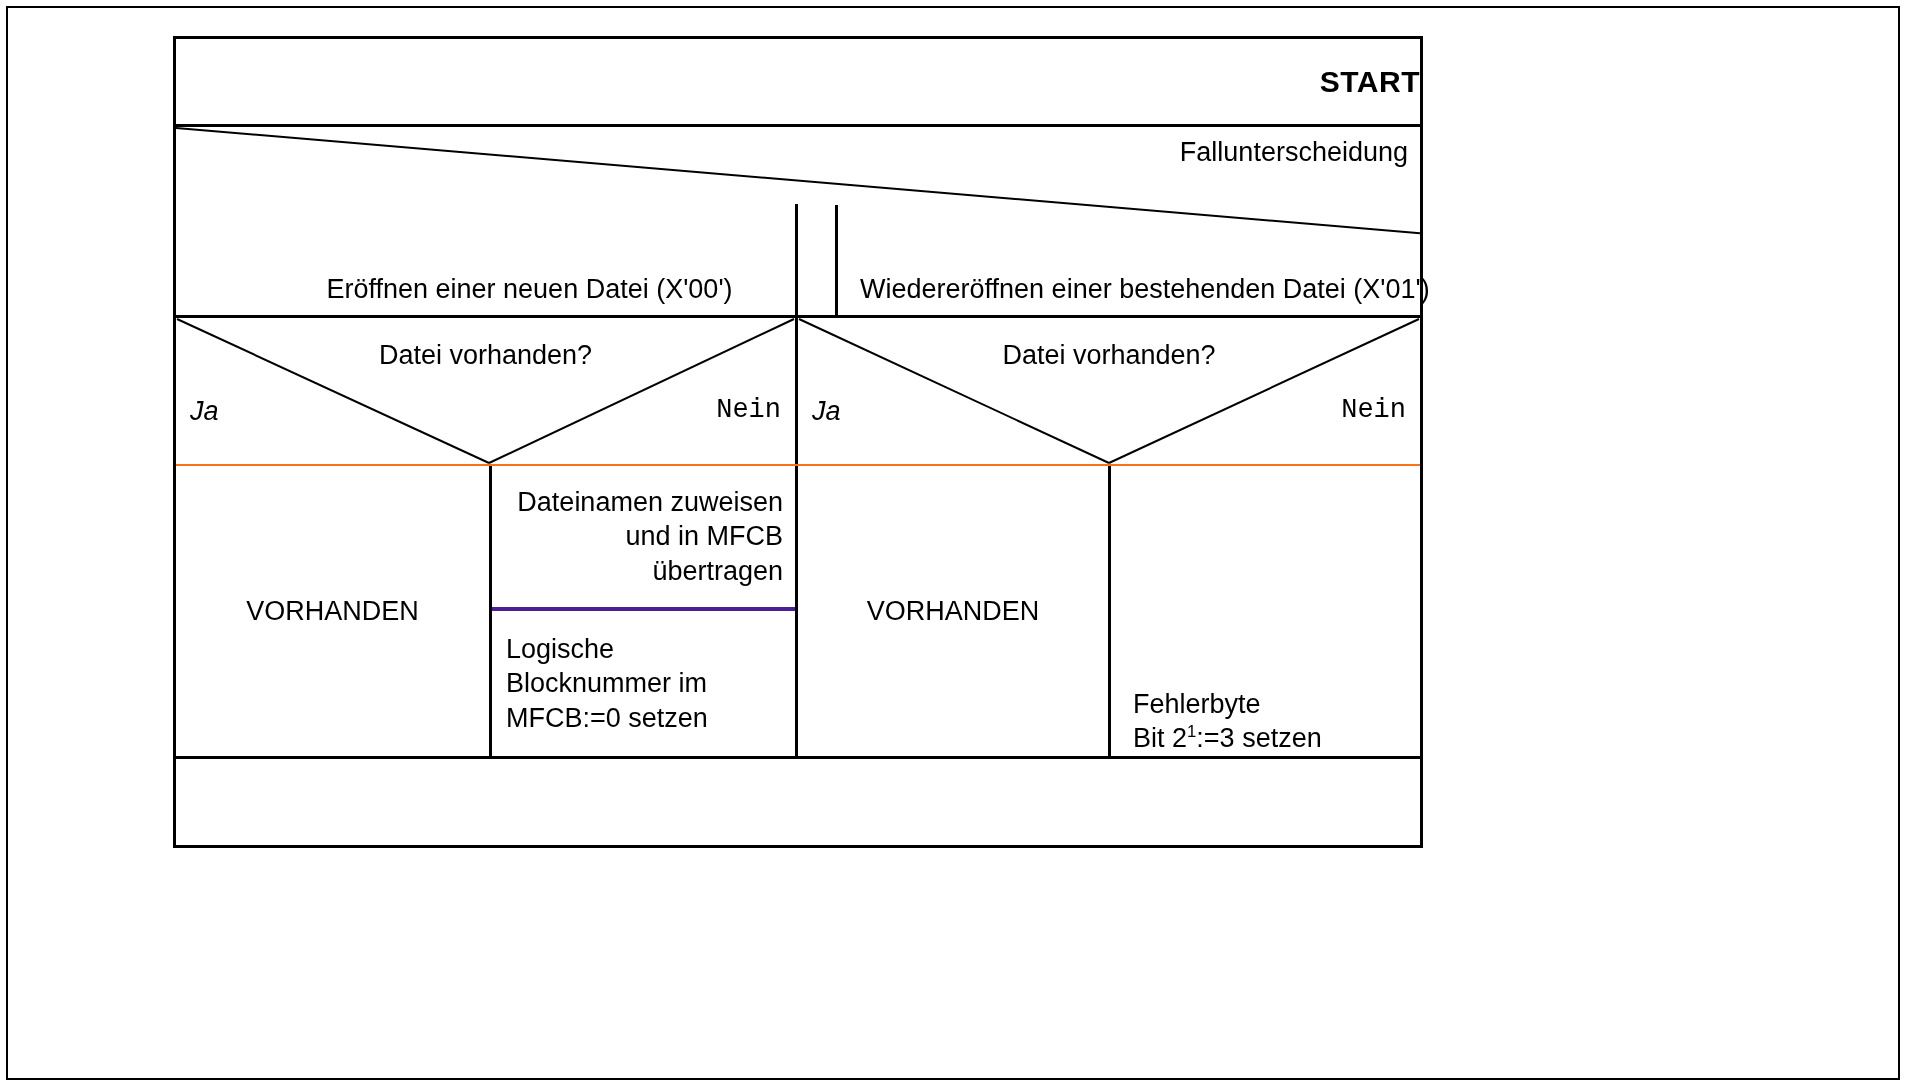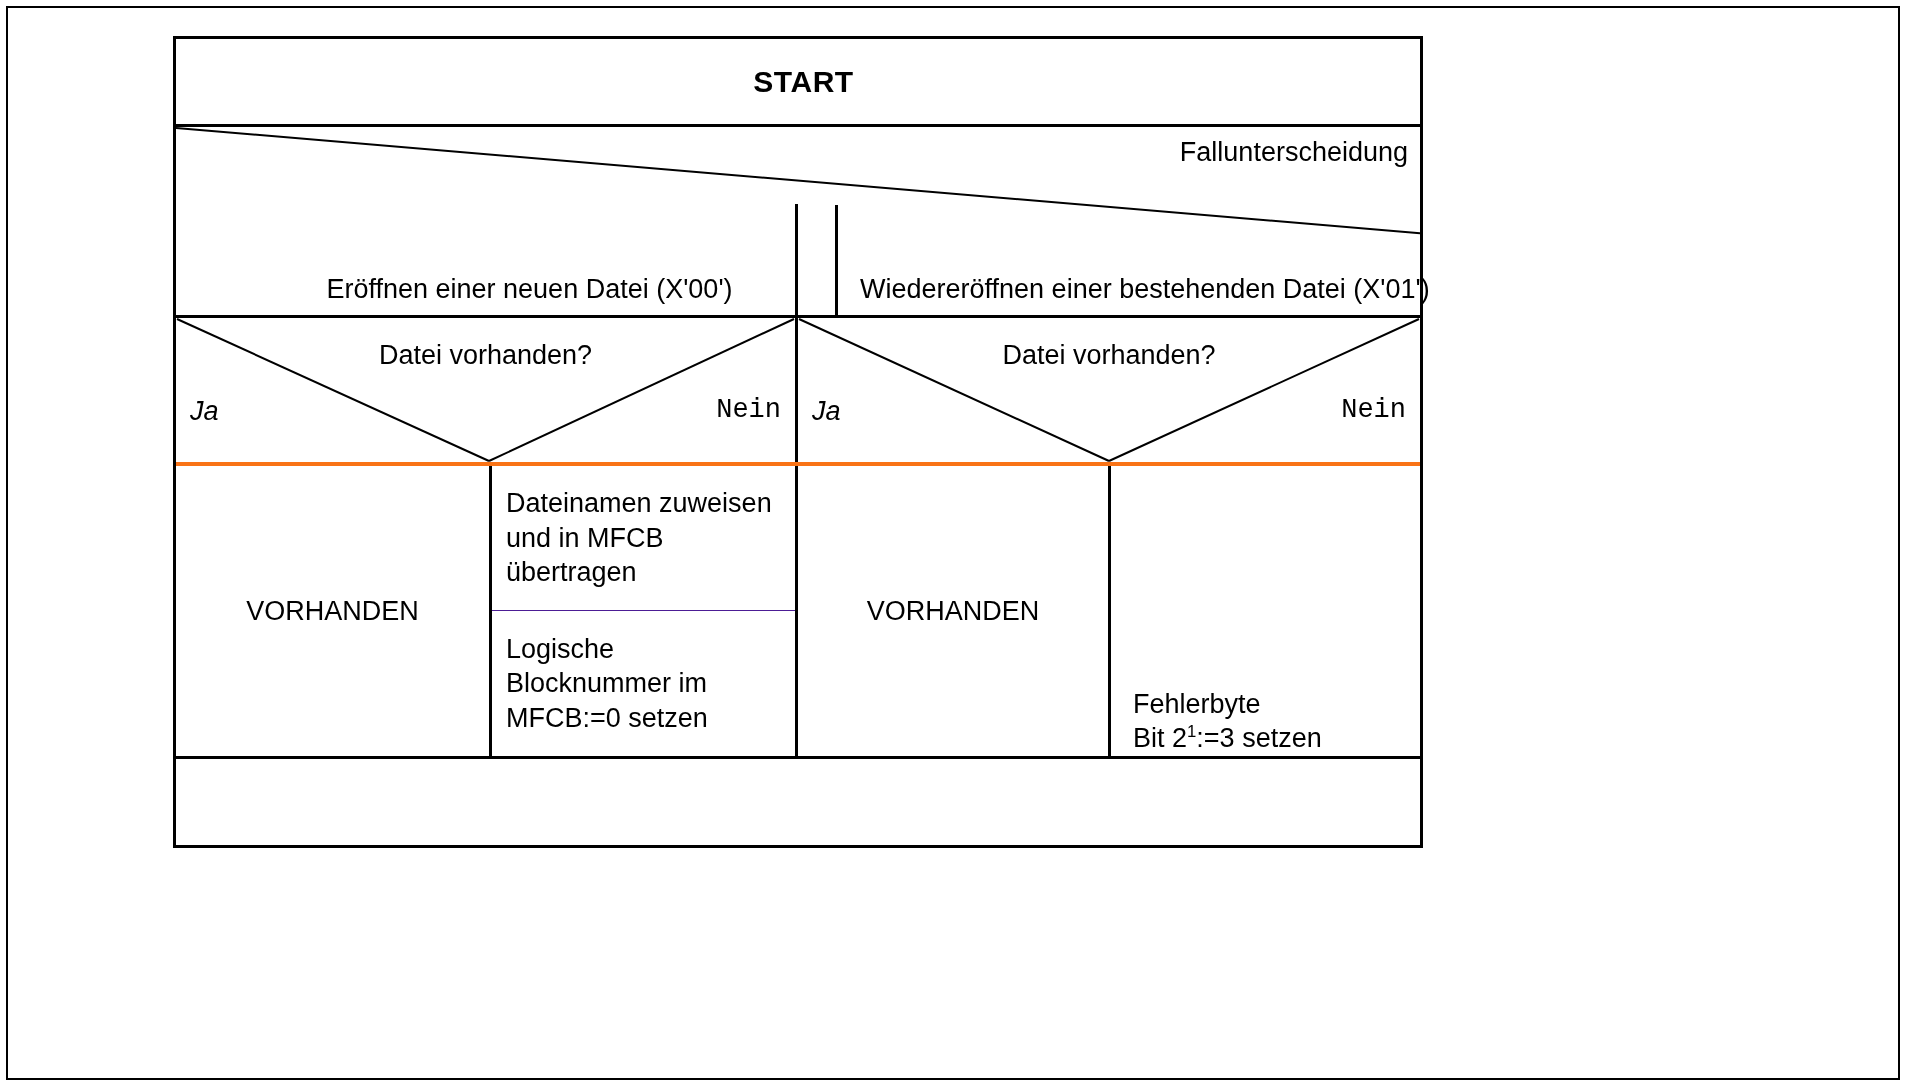--- a/index.html
+++ b/index.html
@@ -46,21 +46,21 @@
     box-sizing: border-box;
   }
 
   
   #row-start {
     top: 0;
     height: 88px;
     border-bottom: 3px solid #000000;
     display: flex;
     align-items: center;
-    justify-content: center;
+    justify-content: flex-end;
     padding-left: 11px;
   }
   .title-text {
     font-size: 30px;
     font-weight: bold;
     letter-spacing: 0.5px;
   }
 
   
   #row-case {
@@ -118,21 +118,21 @@
     top: 77px;
     width: 0;
     height: 114px;
     border-left: 3px solid #000000;
   }
 
   
   #row-decision {
     top: 279px;
     height: 148px;
-    border-bottom: 4px solid #f97316;
+    border-bottom: 2px solid #f97316;
   }
   #decision-divider {
     position: absolute;
     left: 619px;
     top: 0;
     width: 0;
     height: 100%;
     border-left: 3px solid #000000;
   }
   .dec-half {
@@ -201,21 +201,21 @@
     display: block;
     padding: 0;
   }
   #act-split-left .sub {
     box-sizing: border-box;
     height: 50%;
     display: flex;
     align-items: center;
     padding: 0 12px 0 14px;
   }
-  #act-split-left .sub.top { border-bottom: 1px solid #4c1d95; }
+  #act-split-left .sub.top { border-bottom: 4px solid #4c1d95; text-align: right; }
   #act-vorhanden-2 {
     left: 619px;
     width: 313px;
     border-left: 3px solid #000000;
     justify-content: center;
     text-align: center;
   }
   #act-error {
     left: 932px;
     width: 312px;

